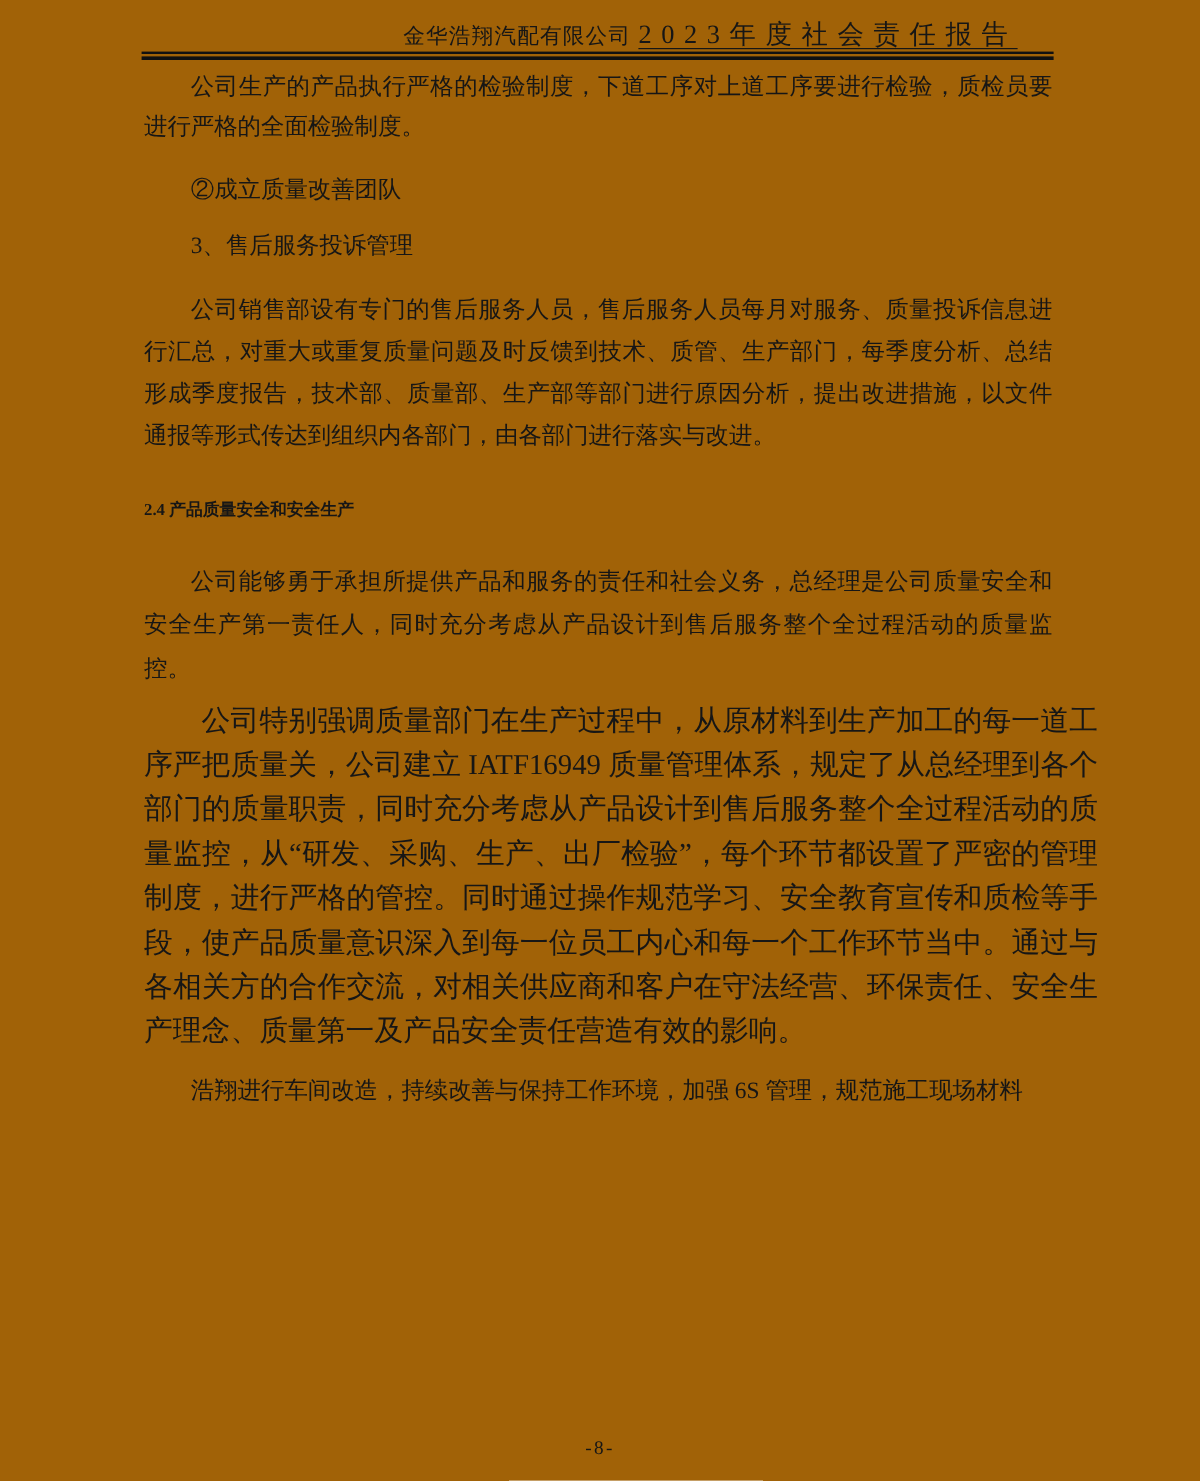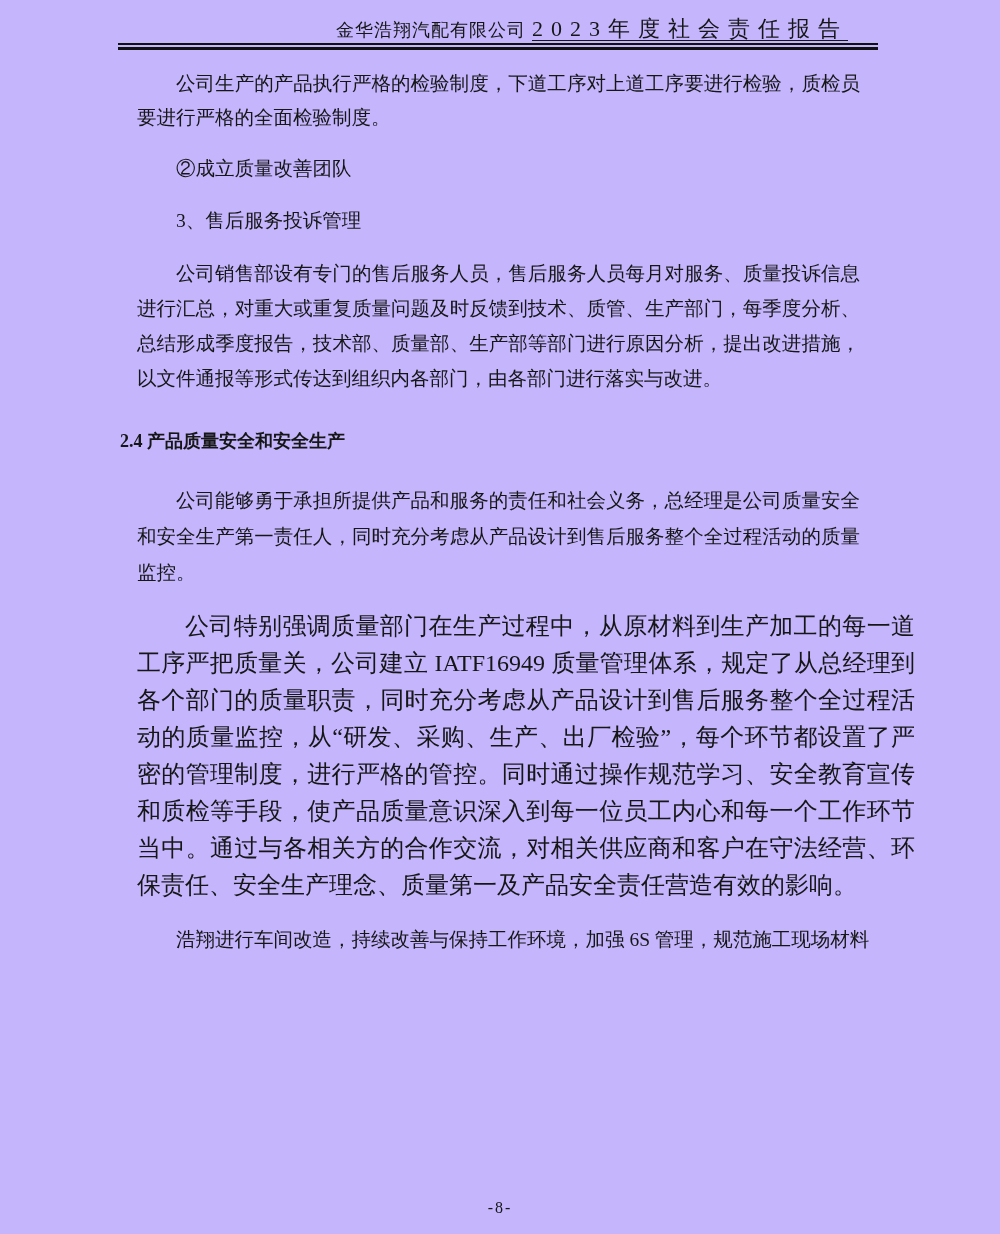--- a/index.html
+++ b/index.html
@@ -4,21 +4,21 @@
 <style>
   html, body {
     margin: 0;
     padding: 0;
     background: #ffffff;
   }
   .page {
     position: relative;
     width: 1000px;
     height: 1234px;
-    background: #c4b5fd;
+    background: #a16207;
     overflow: hidden;
     font-family: "Liberation Serif", "DejaVu Serif", serif;
     color: #161616;
     box-sizing: border-box;
   }
   
   .header {
     padding: 19px 122px 0 118px;
   }
   .header-row {
@@ -53,40 +53,40 @@
     margin-top: 2px;
   }
   
   .doc-body {
     padding: 0 123px 0 120px;
     margin-top: 6px;
     font-size: 19.5px;
     text-align: justify;
   }
   .doc-body p {
-    margin: 17px;
+    margin: 0;
     text-indent: 2em;
   }
   .lh34 { line-height: 34px; }
   .lh35 { line-height: 35px; }
   .lh36 { line-height: 36px; }
   .lh37 { line-height: 37px; }
 
   .sub-heading {
     line-height: 34px;
   }
-  .sub1 { margin-top: 18px !important; font-family: Liberation Mono, monospace; }
+  .sub1 { margin-top: 18px !important; }
   .para2 { margin-top: 14px !important; }
   .sub2 { margin-top: 13px !important; }
   .para3 { margin-top: 18px !important; }
 
   .section-heading {
     margin: 28px 0 0 0;
     font-weight: bold;
-    font-size: 18px;
+    font-size: 14px;
     line-height: 34px;
     text-indent: 0;
     text-align: left;
     font-family: "Liberation Serif", "DejaVu Serif", serif;
   }
   .para4 { margin-top: 25px !important; }
   .para5 {
     margin-top: 7px !important;
     margin-right: -38px !important;
     font-size: 24px;

